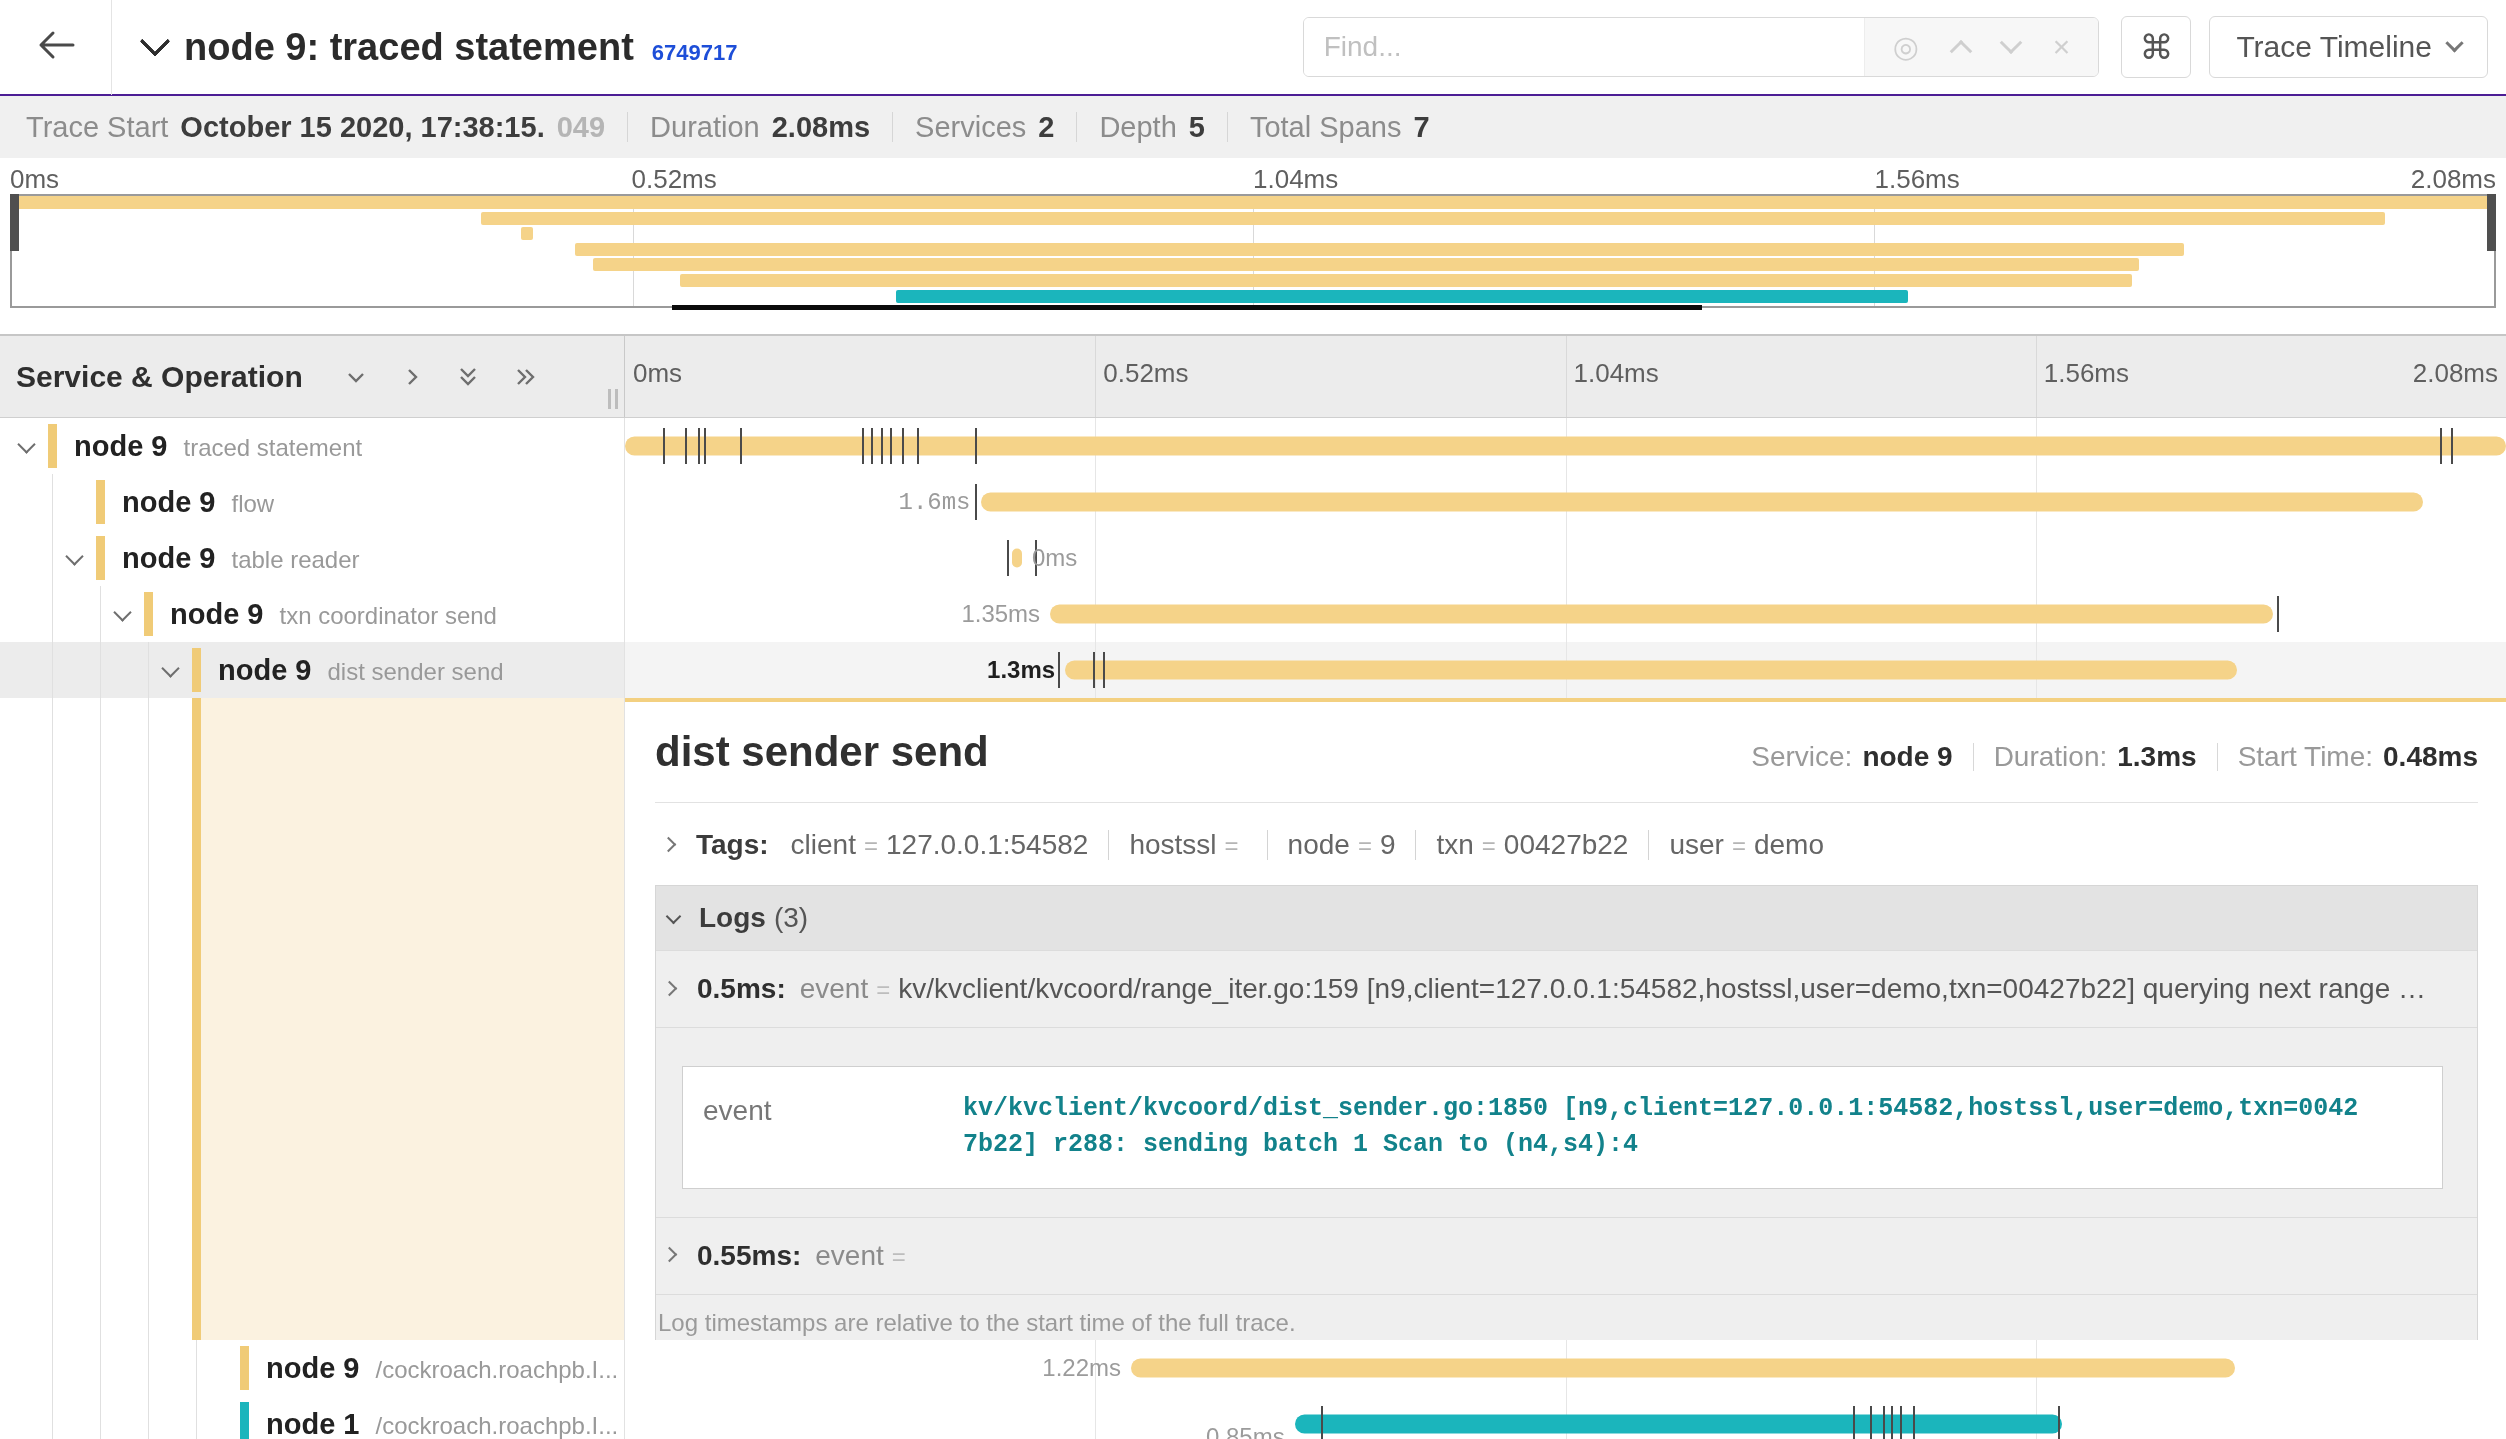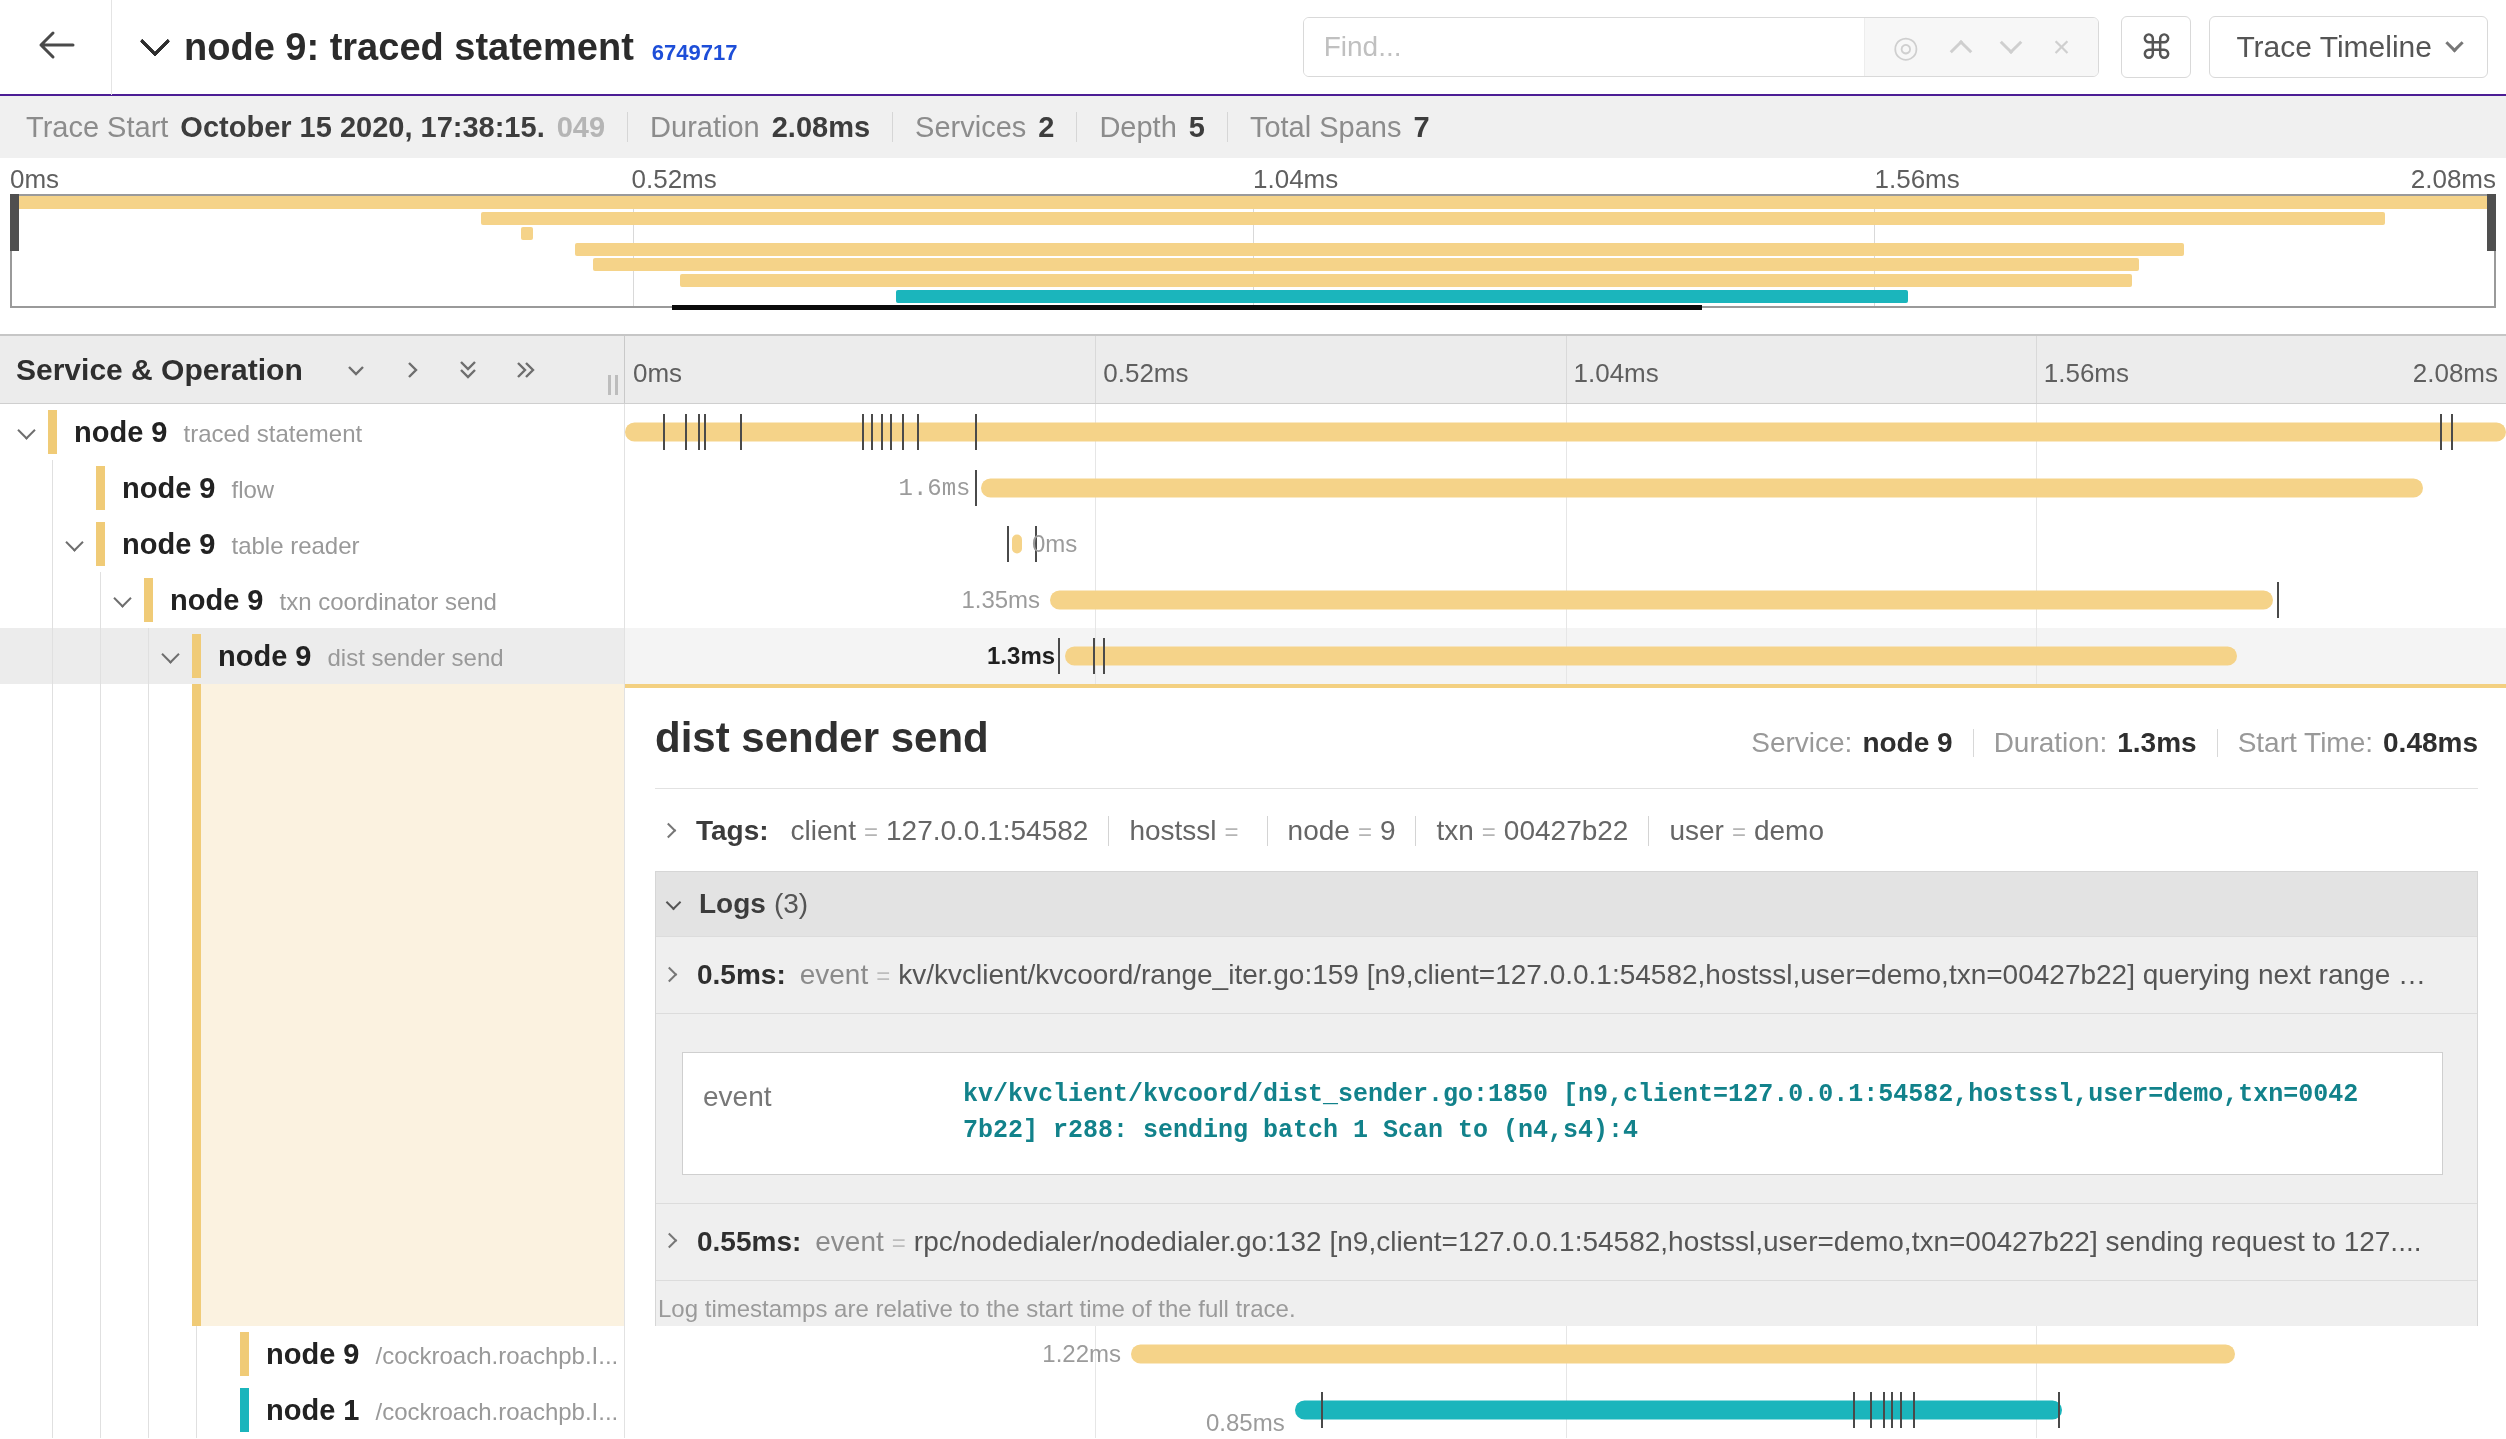--- a/index.html
+++ b/index.html
@@ -38,21 +38,21 @@
   .minimap-sec { height:172px; background:#fff; position:relative; }
   .mm-labels { position:relative; height:32px; margin:4px 10px 0 10px; font-size:26px; color:#5f5f5f; }
   .mm-labels span { position:absolute; top:2px; }
   .mm-box { position:relative; margin:0 10px; height:114px; border:2px solid #9a9a9a; background:#fff; }
   .mm-grid { position:absolute; top:0; bottom:0; width:1px; background:#d9d9d9; }
   .mm-bar { position:absolute; height:13px; border-radius:2px; }
   .mm-handle { position:absolute; width:9px; height:57px; background:#4f4f4f; top:-2px; z-index:3; }
   .mm-underline { position:absolute; bottom:-4px; height:5px; background:#0b0b0b; z-index:2; }
 
   
-  .grid-head { height:70px; display:flex; border-top:2px solid #c6c6c6; border-bottom:1px solid #cfcfcf; background:#ececec; }
+  .grid-head { height:84px; display:flex; border-top:2px solid #c6c6c6; border-bottom:1px solid #cfcfcf; background:#ececec; }
   .gh-left { width:625px; display:flex; align-items:center; padding-left:16px; border-right:1px solid #c9c9c9; position:relative; }
   .gh-title { font-size:30px; font-weight:bold; color:#2f2f2f; margin-right:40px; }
   .gh-icons { display:flex; align-items:center; gap:30px; }
   .gh-icon { cursor:pointer; display:flex; }
   .gh-icon svg { stroke:#6e6e6e; }
   .col-resizer { position:absolute; right:6px; bottom:8px; display:flex; gap:4px; cursor:col-resize; }
   .col-resizer i { display:block; width:3px; height:20px; background:#bdbdbd; }
   .gh-right { flex:1; position:relative; font-size:26px; color:#5f5f5f; }
   .gh-right .tick-label { position:absolute; top:22px; }
   .v-grid { position:absolute; top:0; bottom:0; width:1px; background:#d9d9d9; }
@@ -429,21 +429,20 @@
               <div class="event-key">event</div>
               <div class="event-val">kv/kvclient/kvcoord/dist_sender.go:1850 [n9,client=127.0.0.1:54582,hostssl,user=demo,txn=00427b22] r288: sending batch 1 Scan to (n4,s4):4</div>
             </div>
           </div>
           <div class="log-row">
             <div class="log-line">
               <span class="sect-chev-r"></span>
               <span class="log-time">0.55ms:</span>
               <span class="log-key">event</span>
               <span class="log-eq">=</span>
-              <span class="log-val">rpc/nodedialer/nodedialer.go:132 [n9,client=127.0.0.1:54582,hostssl,user=demo,txn=00427b22] sending request to 127....</span>
             </div>
           </div>
         </div>
       <div class="logs-foot">Log timestamps are relative to the start time of the full trace.</div>
     </div>
 
     <div class="spanid-row">
       <span class="spanid-label">SpanID:</span>
       <span class="spanid-value">5597415943526560273</span>
       <span class="link-icon">

